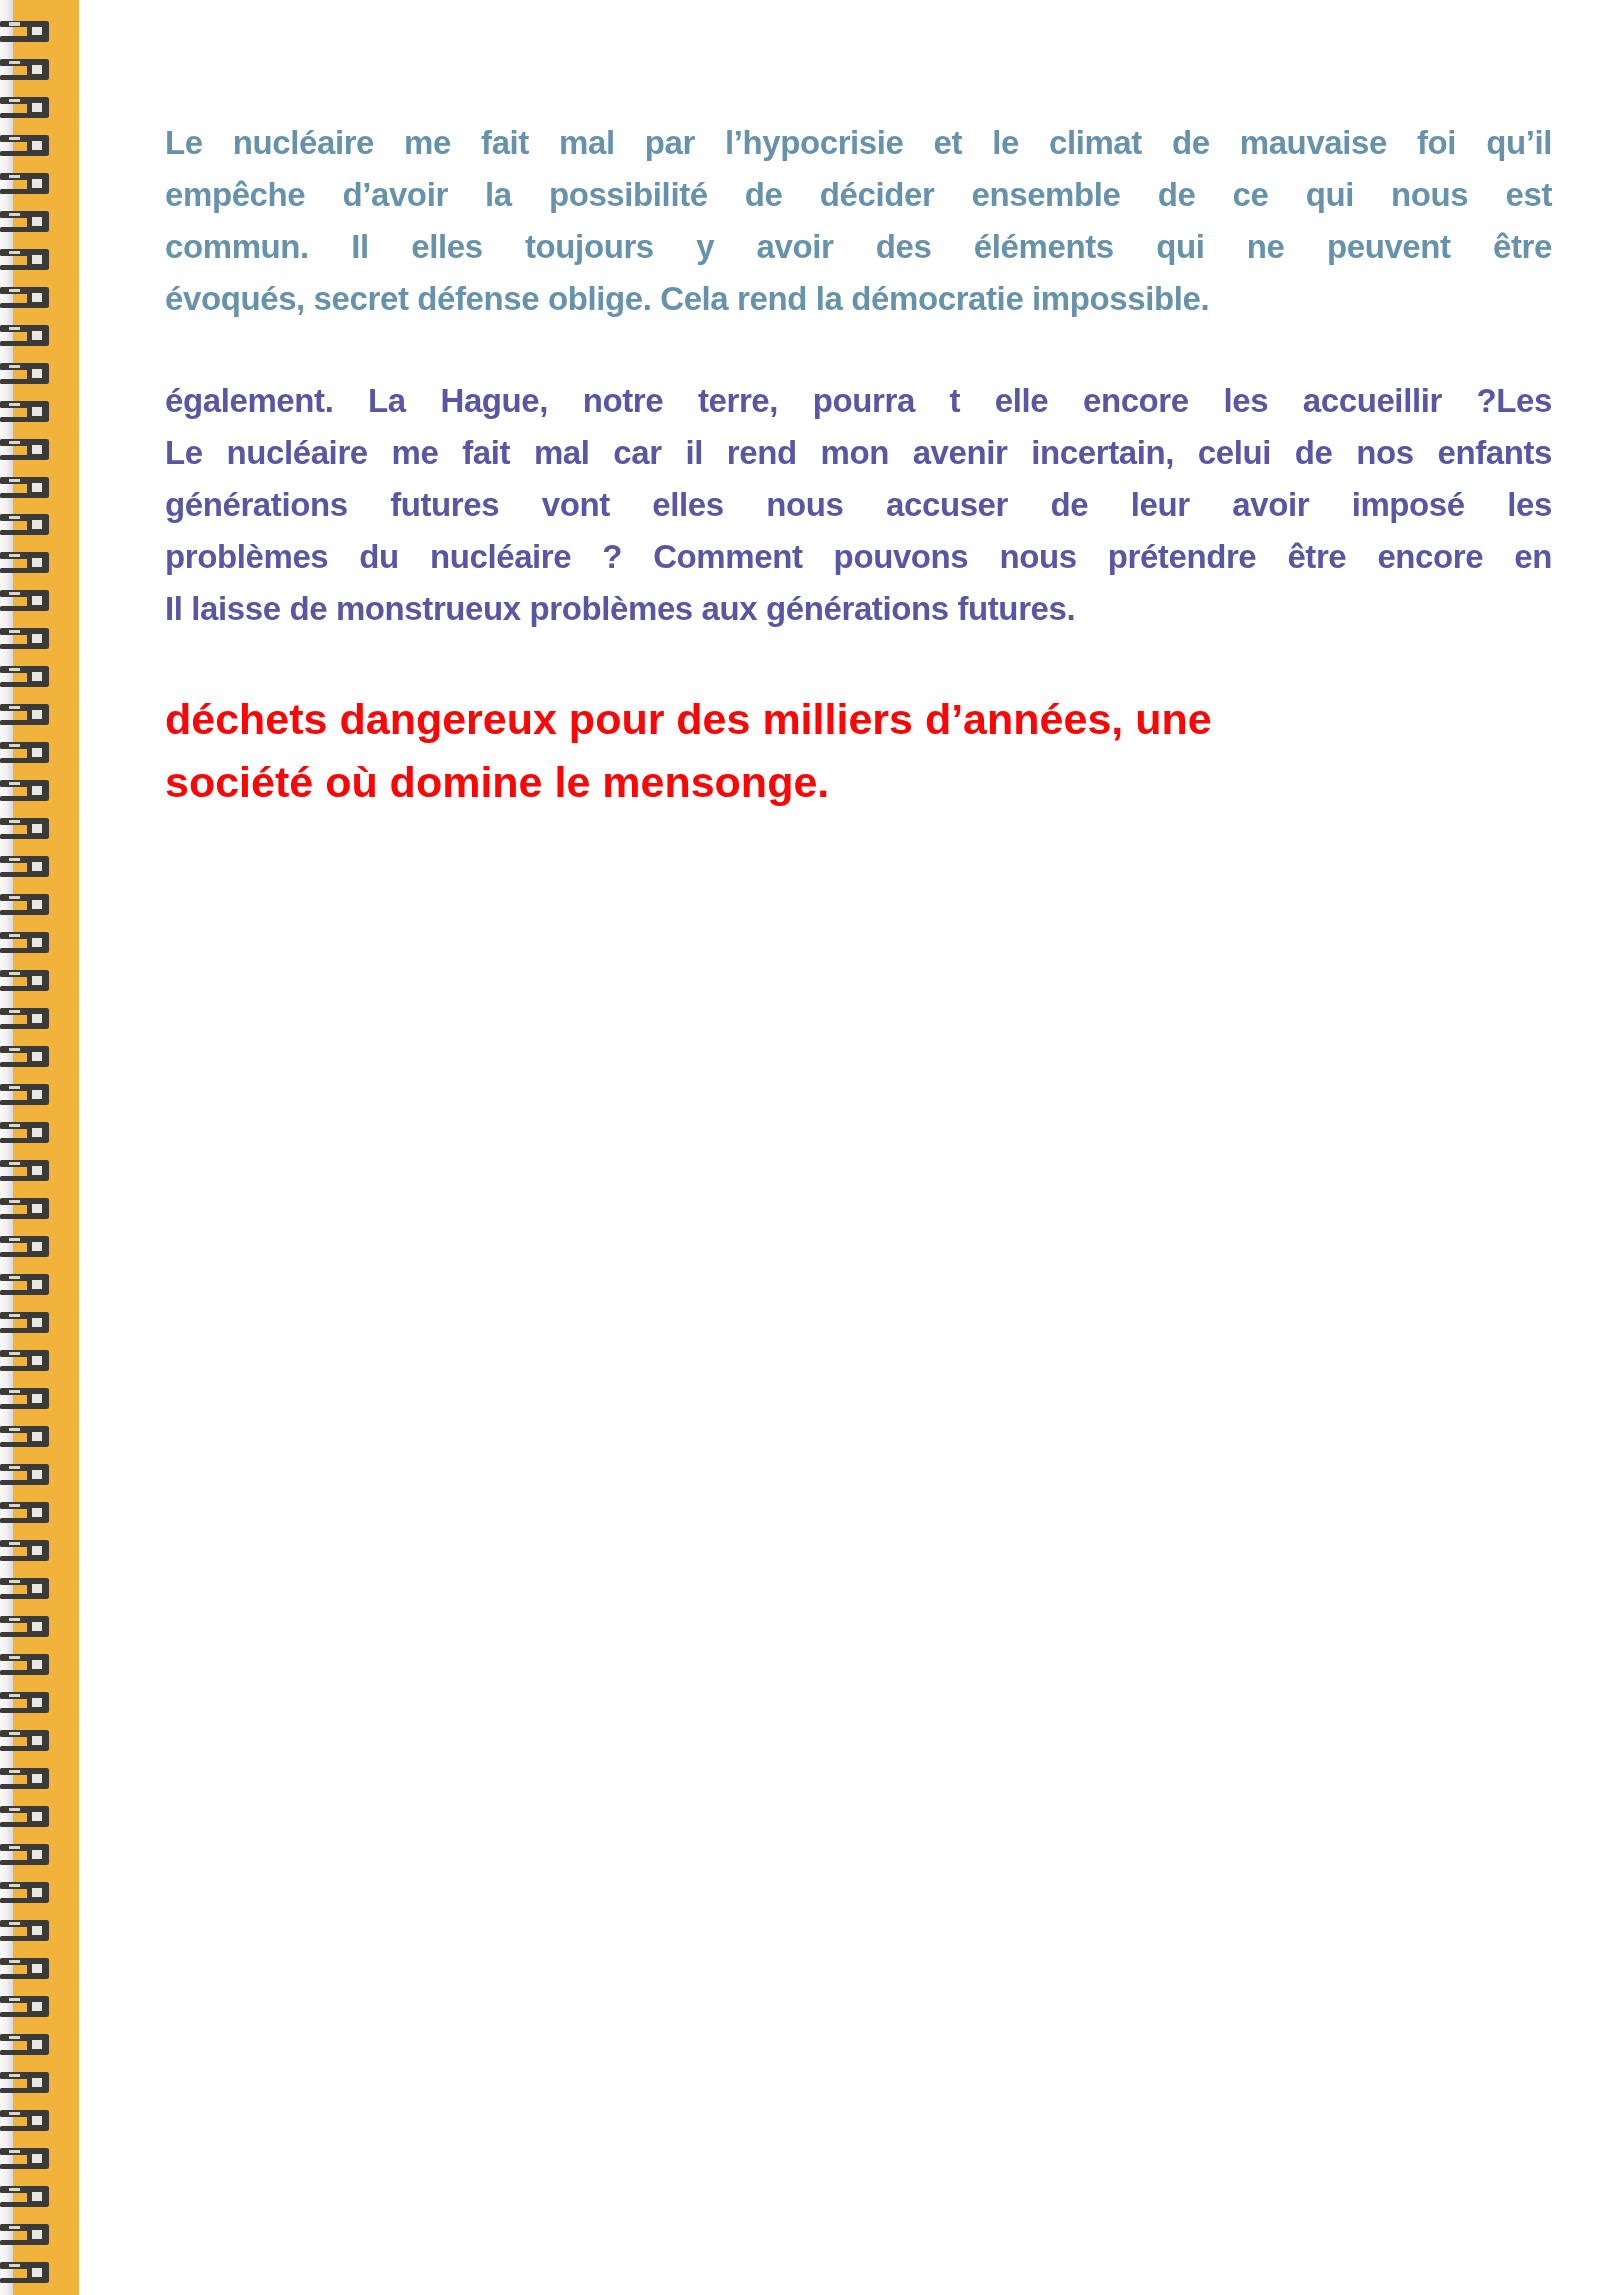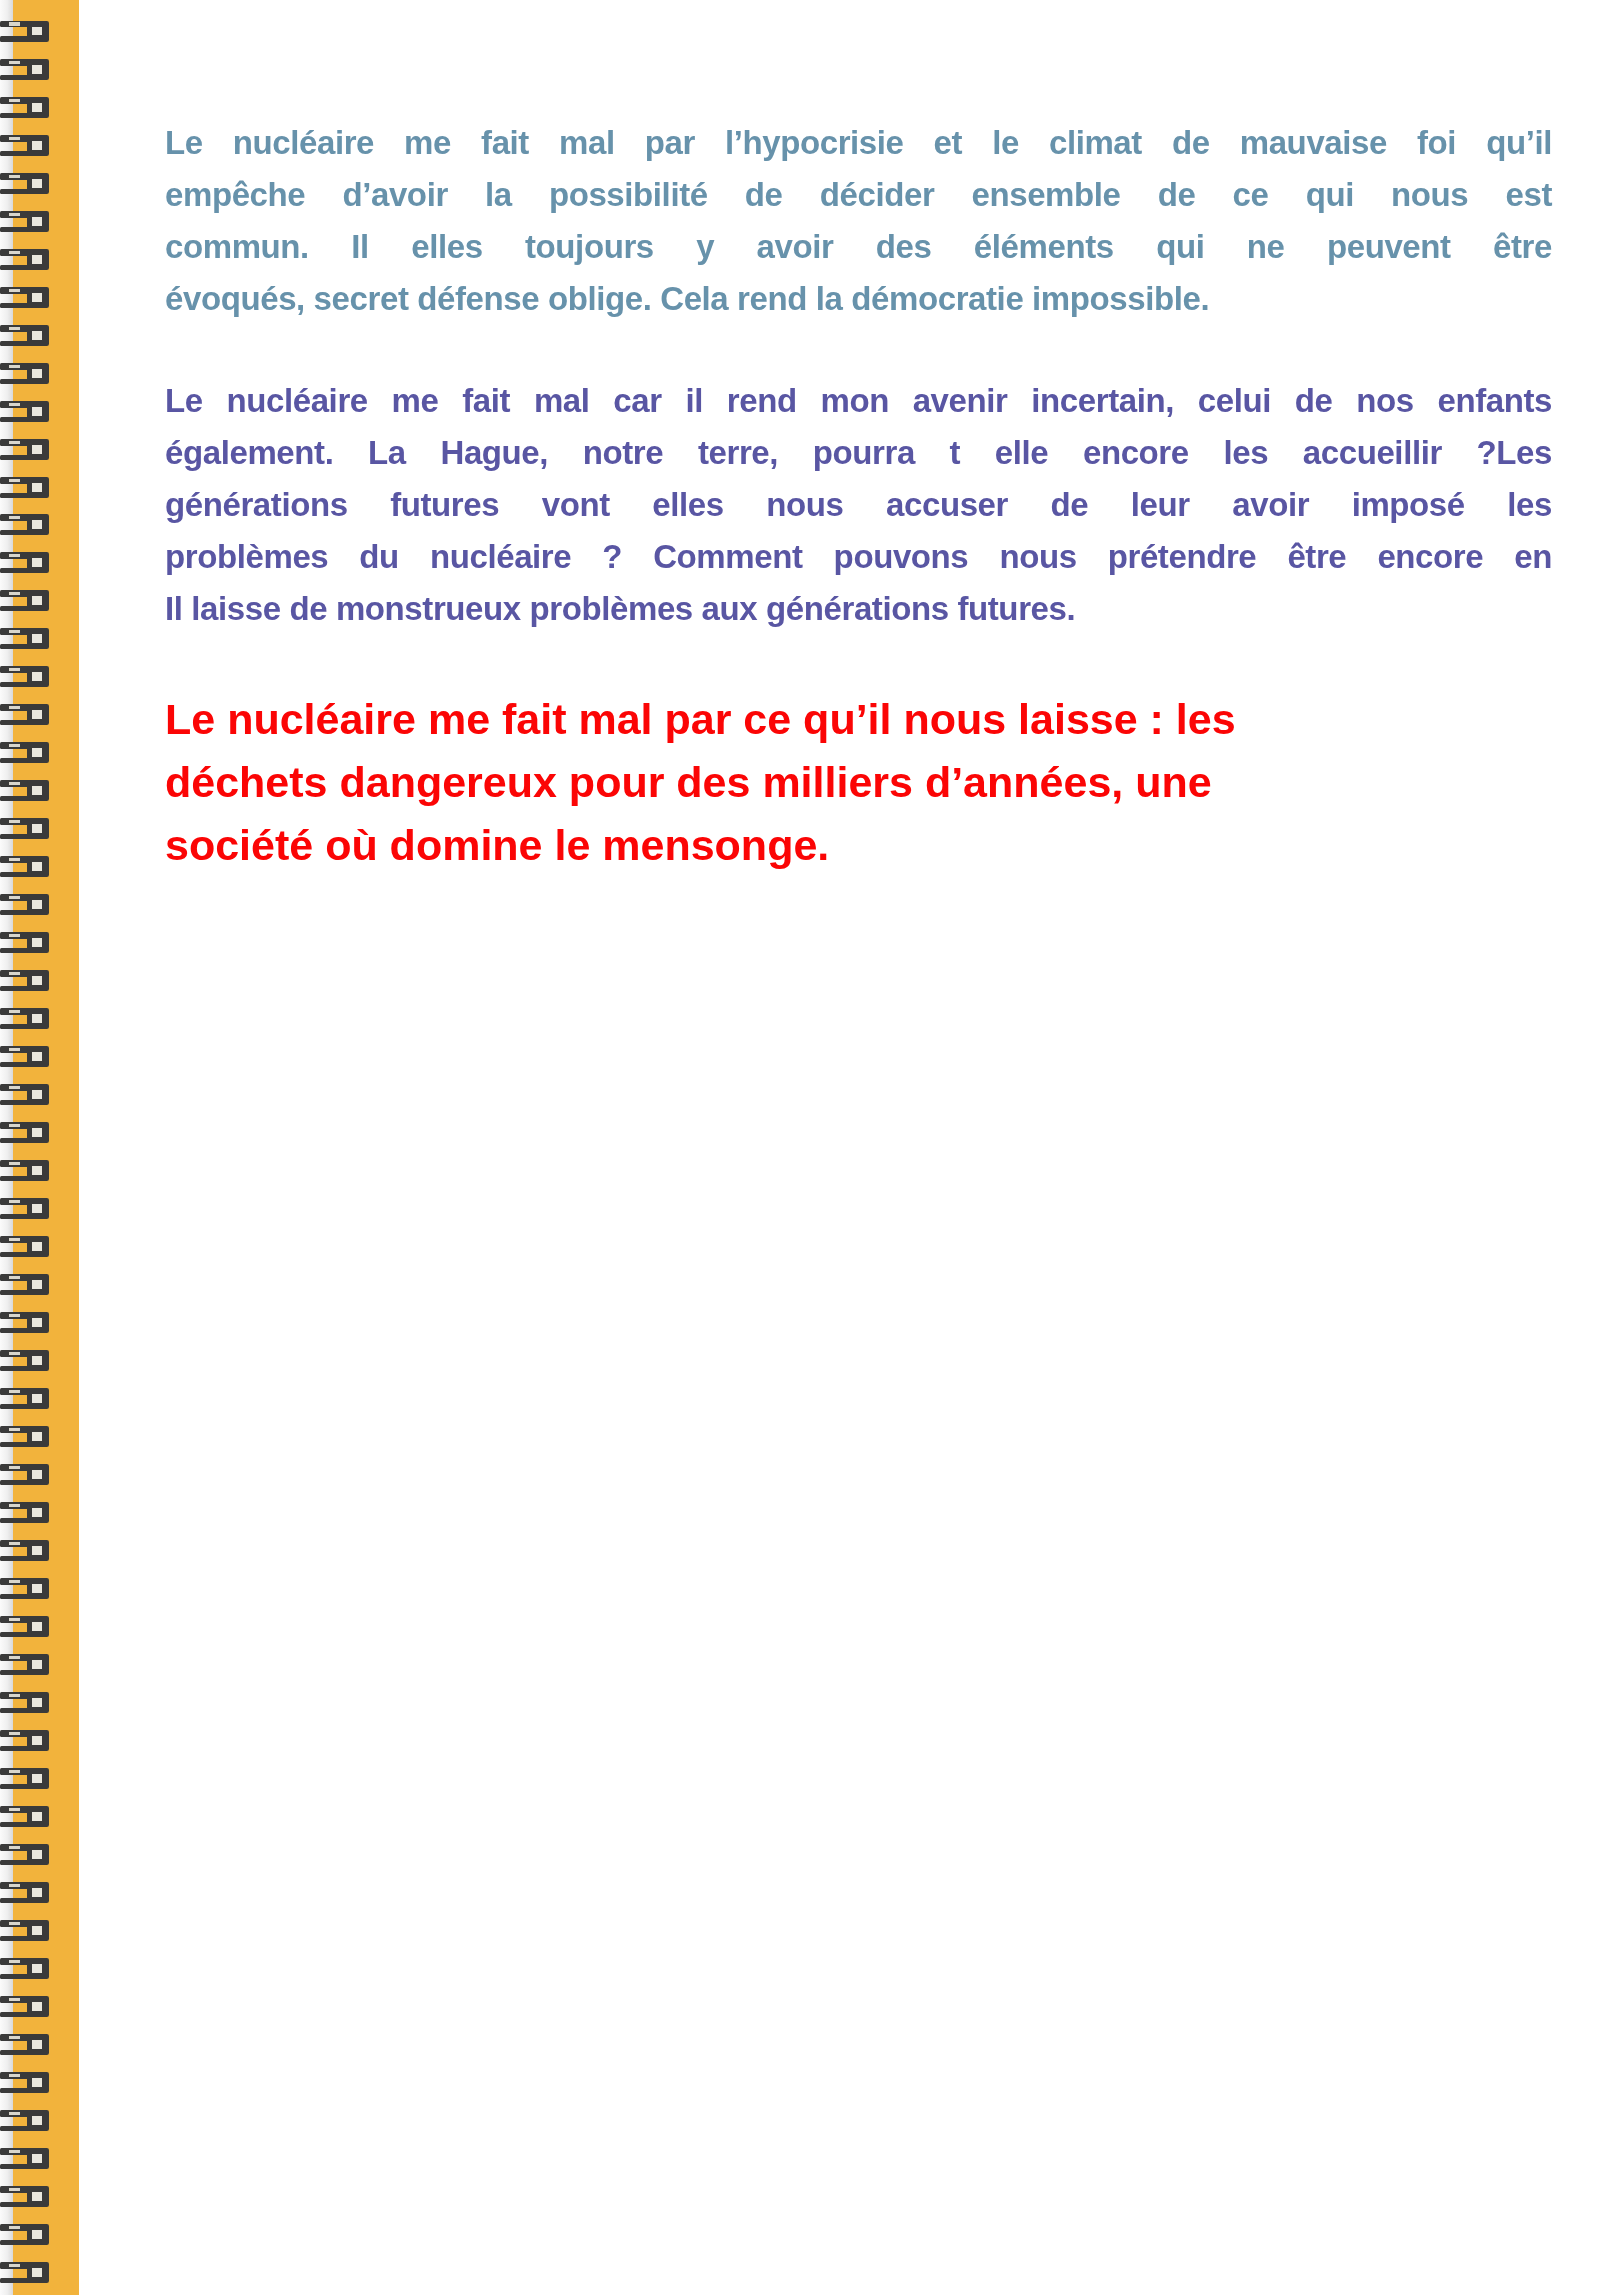--- a/index.html
+++ b/index.html
@@ -432,29 +432,28 @@
 
   <main class="content">
     <div class="para p1" style="color: rgb(103, 146, 171);">
         <div class="pline">Le nucléaire me fait mal par l’hypocrisie et le climat de mauvaise foi qu’il</div>
         <div class="pline">empêche d’avoir la possibilité de décider ensemble de ce qui nous est</div>
         <div class="pline">commun. Il elles toujours y avoir des éléments qui ne peuvent être</div>
         <div class="pline last">évoqués, secret défense oblige. Cela rend la démocratie impossible.</div>
       </div>
 
     <div class="para p2" style="color: rgb(89, 86, 163);">
+        <div class="pline">également. La Hague, notre terre, pourra t elle encore les accueillir  ?Les</div>
         <div class="pline">Le nucléaire me fait mal car il rend mon avenir incertain, celui de nos enfants</div>
-        <div class="pline">également. La Hague, notre terre, pourra t elle encore les accueillir  ?Les</div>
         <div class="pline">générations futures vont elles nous accuser de leur avoir imposé les</div>
         <div class="pline">problèmes du nucléaire ? Comment pouvons nous prétendre être encore en</div>
         <div class="pline last">Il laisse de monstrueux problèmes aux générations futures.</div>
       </div>
 
     <div class="para p3" style="color: rgb(251, 5, 5);">
-        <div class="pline">Le nucléaire me fait mal par ce qu’il nous laisse : les</div>
         <div class="pline">déchets dangereux pour des milliers d’années, une</div>
         <div class="pline last">société où domine le mensonge.</div>
       </div>
 
   </main>
 
 </div>
 
 
 </body></html>

